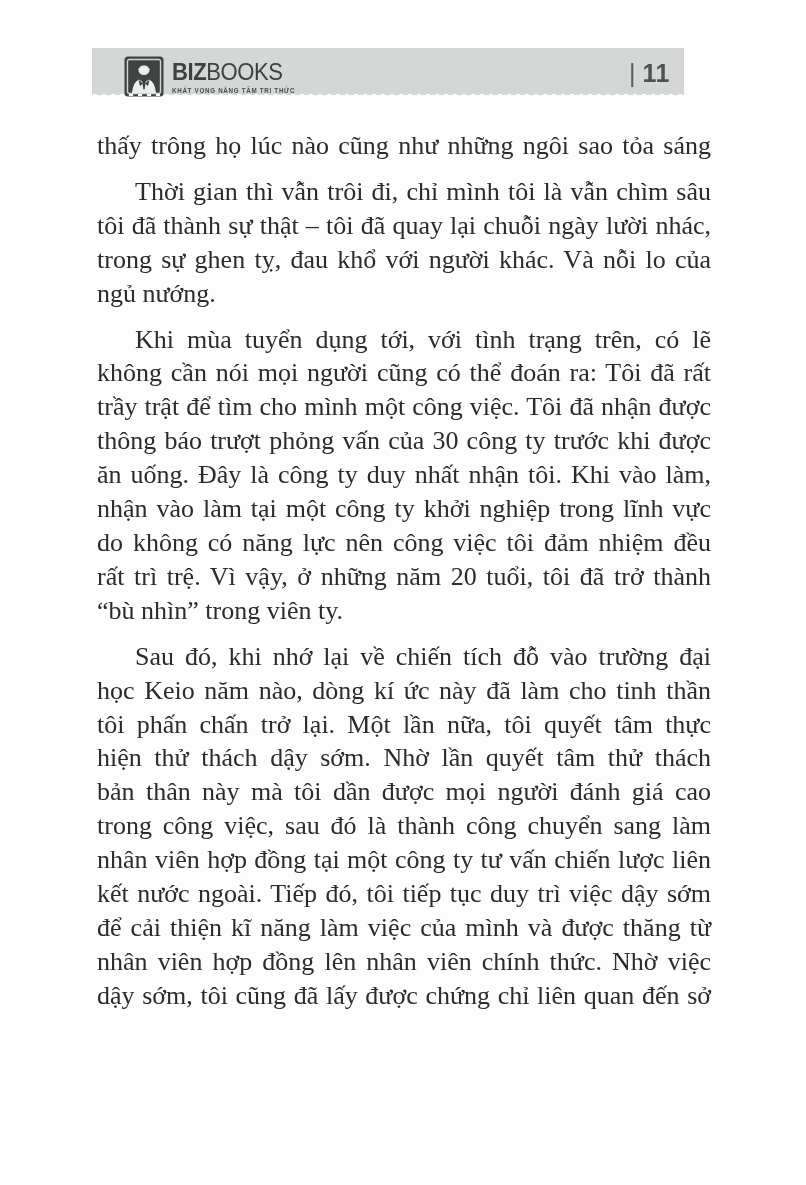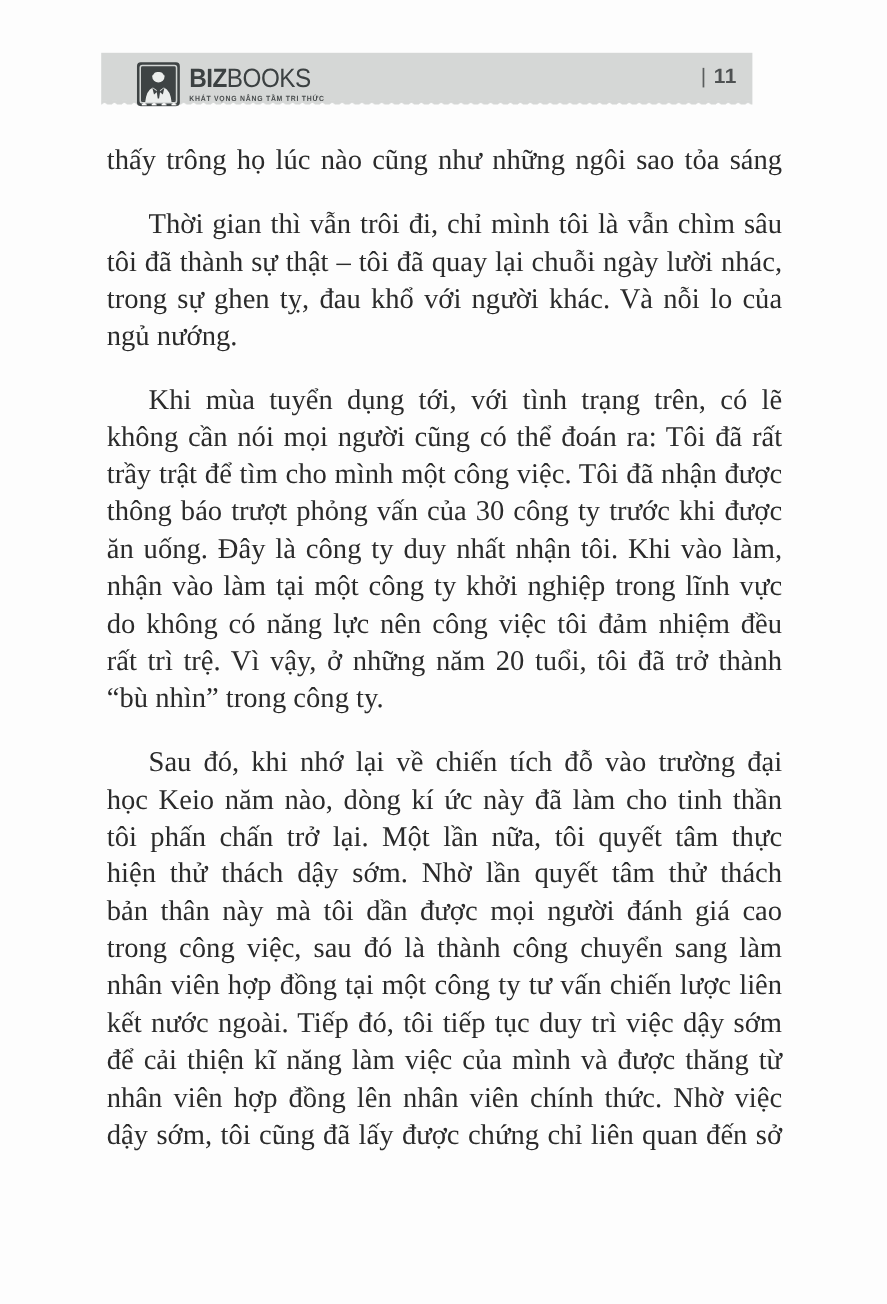--- a/index.html
+++ b/index.html
@@ -54,37 +54,37 @@
     font-weight: 700;
     letter-spacing: 0.75px;
     color: #474b4c;
     white-space: nowrap;
   }
 
   .page-number {
     position: absolute;
     right: 14px; top: 11px;
     font-family: "Liberation Sans", sans-serif;
-    font-size: 19px;
+    font-size: 25px;
     color: #4e5152;
     white-space: nowrap;
   }
   .page-number .sep { font-weight: 300; color: #5a5d5e; margin-right: 7px; }
   .page-number .num { font-weight: 600; letter-spacing: 0.5px; }
 
   
   .page-body {
     position: absolute;
     left: 97px; top: 129px;
     width: 614px;
     font-size: 26px;
     line-height: 33.9px;
     color: #2b2b2b;
   }
-  .para { margin-top: 24px; }
+  .para { margin-top: 12px; }
   .para:first-child { margin-top: 0; }
   .line { text-align: justify; text-align-last: justify; }
   .line.last { text-align-last: left; }
   .line.indent { text-indent: 38px; }
 </style>
 </head>
 <body>
 
 <div class="header-band">
 
@@ -125,21 +125,21 @@
     </div>
     <div class="para">
       <div class="line indent">Khi mùa tuyển dụng tới, với tình trạng trên, có lẽ</div>
       <div class="line">không cần nói mọi người cũng có thể đoán ra: Tôi đã rất</div>
       <div class="line">trầy trật để tìm cho mình một công việc. Tôi đã nhận được</div>
       <div class="line">thông báo trượt phỏng vấn của 30 công ty trước khi được</div>
       <div class="line">ăn uống. Đây là công ty duy nhất nhận tôi. Khi vào làm,</div>
       <div class="line">nhận vào làm tại một công ty khởi nghiệp trong lĩnh vực</div>
       <div class="line">do không có năng lực nên công việc tôi đảm nhiệm đều</div>
       <div class="line">rất trì trệ. Vì vậy, ở những năm 20 tuổi, tôi đã trở thành</div>
-      <div class="line last">“bù nhìn” trong công ty.</div>
+      <div class="line last">“bù nhìn” trong viên ty.</div>
     </div>
     <div class="para">
       <div class="line indent">Sau đó, khi nhớ lại về chiến tích đỗ vào trường đại</div>
       <div class="line">học Keio năm nào, dòng kí ức này đã làm cho tinh thần</div>
       <div class="line">tôi phấn chấn trở lại. Một lần nữa, tôi quyết tâm thực</div>
       <div class="line">hiện thử thách dậy sớm. Nhờ lần quyết tâm thử thách</div>
       <div class="line">bản thân này mà tôi dần được mọi người đánh giá cao</div>
       <div class="line">trong công việc, sau đó là thành công chuyển sang làm</div>
       <div class="line">nhân viên hợp đồng tại một công ty tư vấn chiến lược liên</div>
       <div class="line">kết nước ngoài. Tiếp đó, tôi tiếp tục duy trì việc dậy sớm</div>

